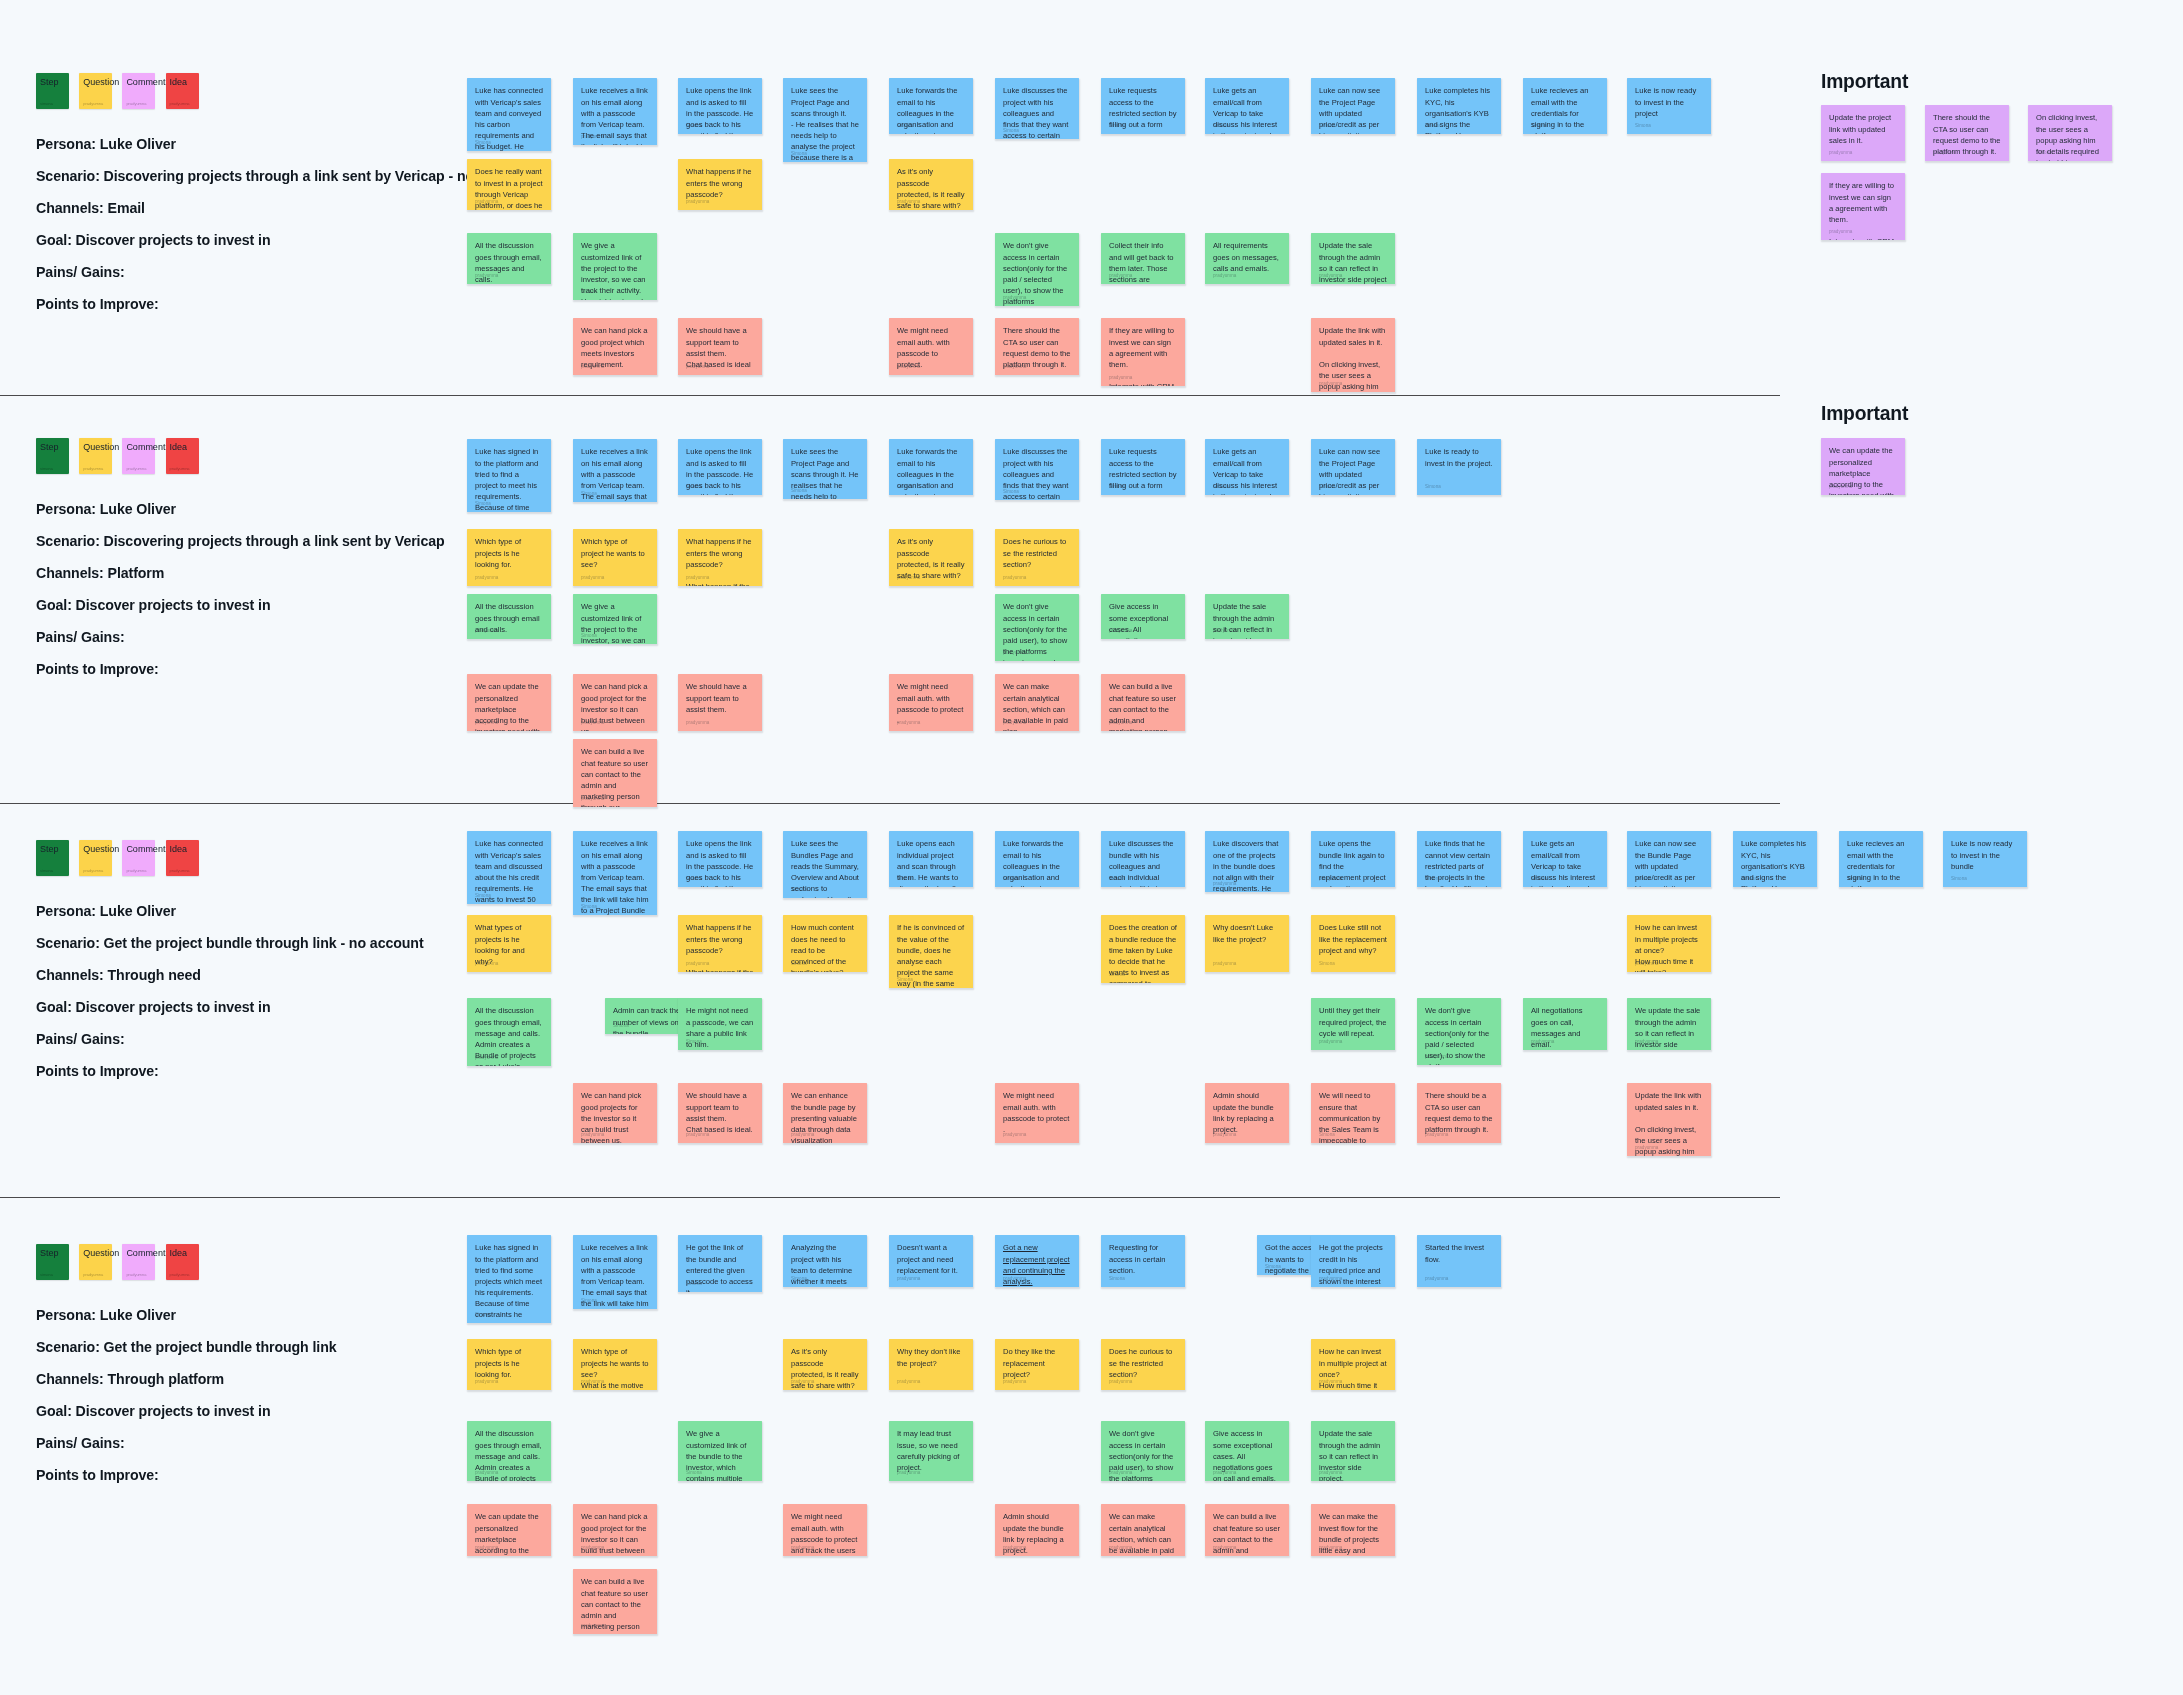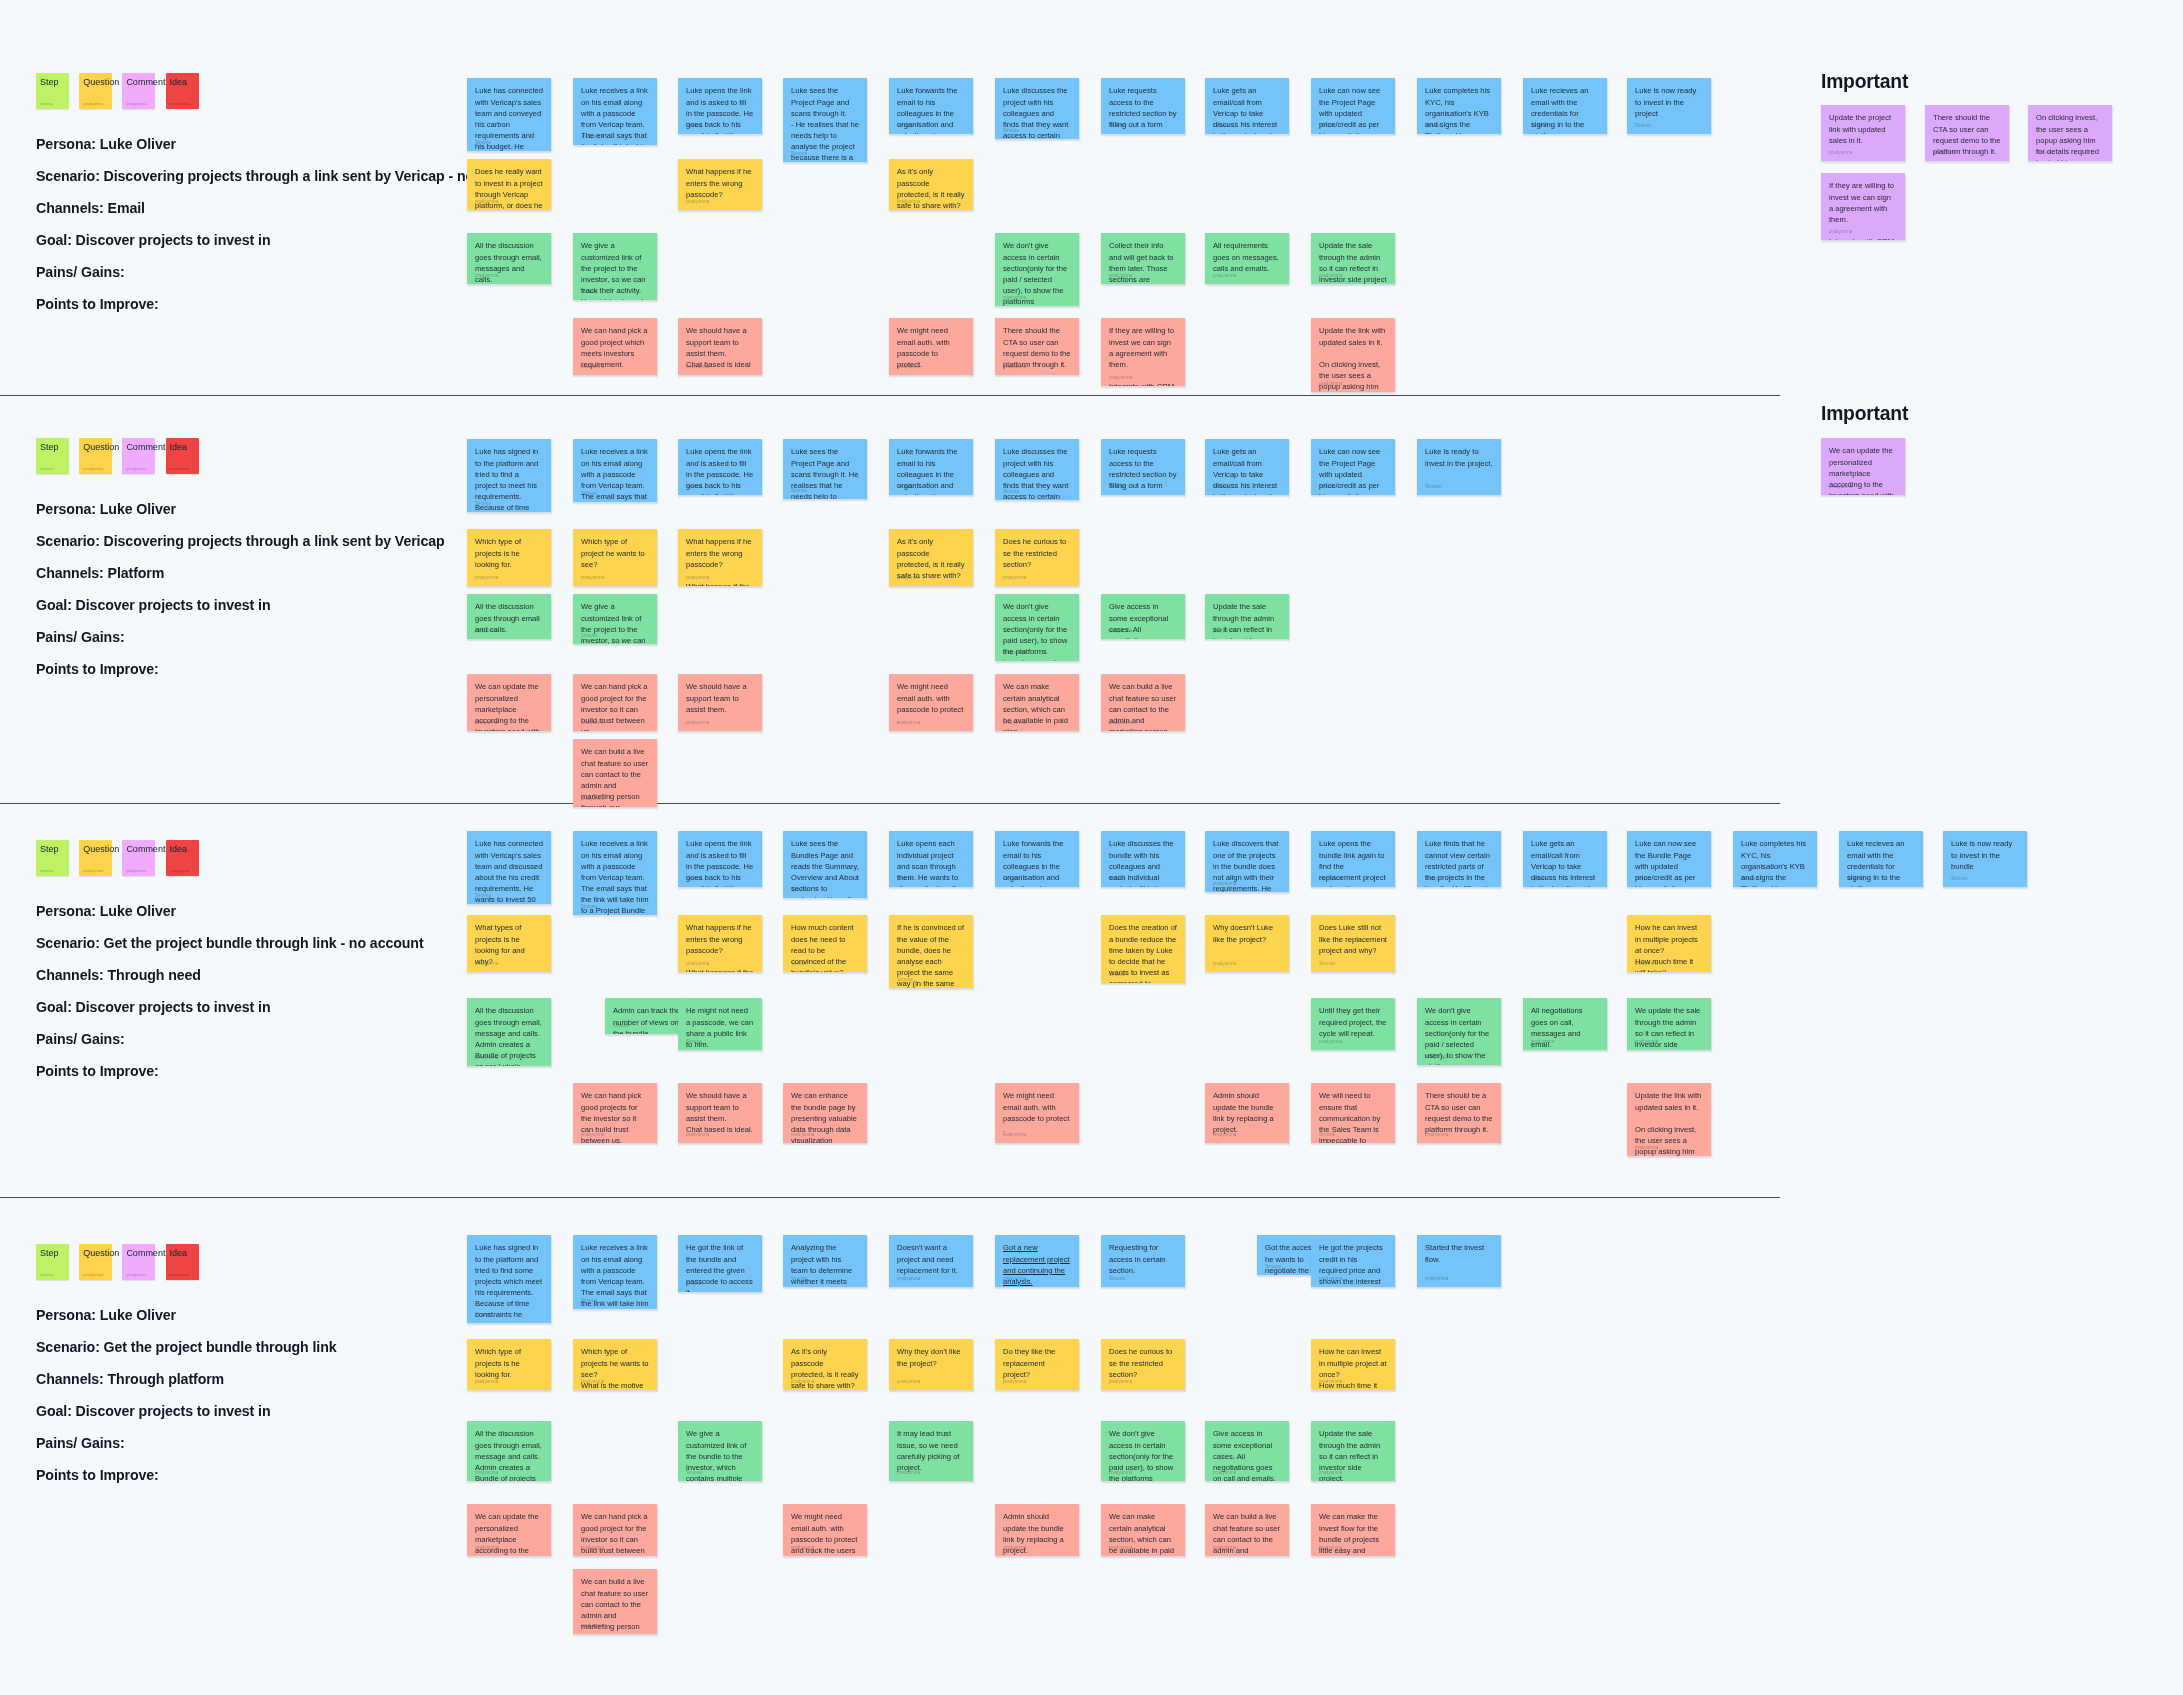--- a/index.html
+++ b/index.html
@@ -22,21 +22,21 @@
   .chip {
     width: 33px; height: 36px; border-radius: 1.1px;
     font-size: 9px; color: #16202a; padding: 4.5px 3.4px 0 4px;
     line-height: 1.1; position: relative;
     box-shadow: 0 0.6px 1.1px rgba(0,0,0,.10);
   }
   .chip .author {
     position: absolute; left: 4px; bottom: 2.8px;
     font-size: 4px; color: rgba(0,0,0,.30);
   }
-  .c-step    { background: #bef264; }
+  .c-step    { background: #15803d; }
   .c-question{ background: #fcd34a; }
   .c-comment { background: #f0abfc; }
   .c-idea    { background: #ef4444; }
 
   
   .meta { position: absolute; width: 432px; }
   .meta .line {
     font-size: 14.2px; font-weight: 700; color: #101820;
     letter-spacing: -0.1px; margin-bottom: 16px; white-space: nowrap;
   }

